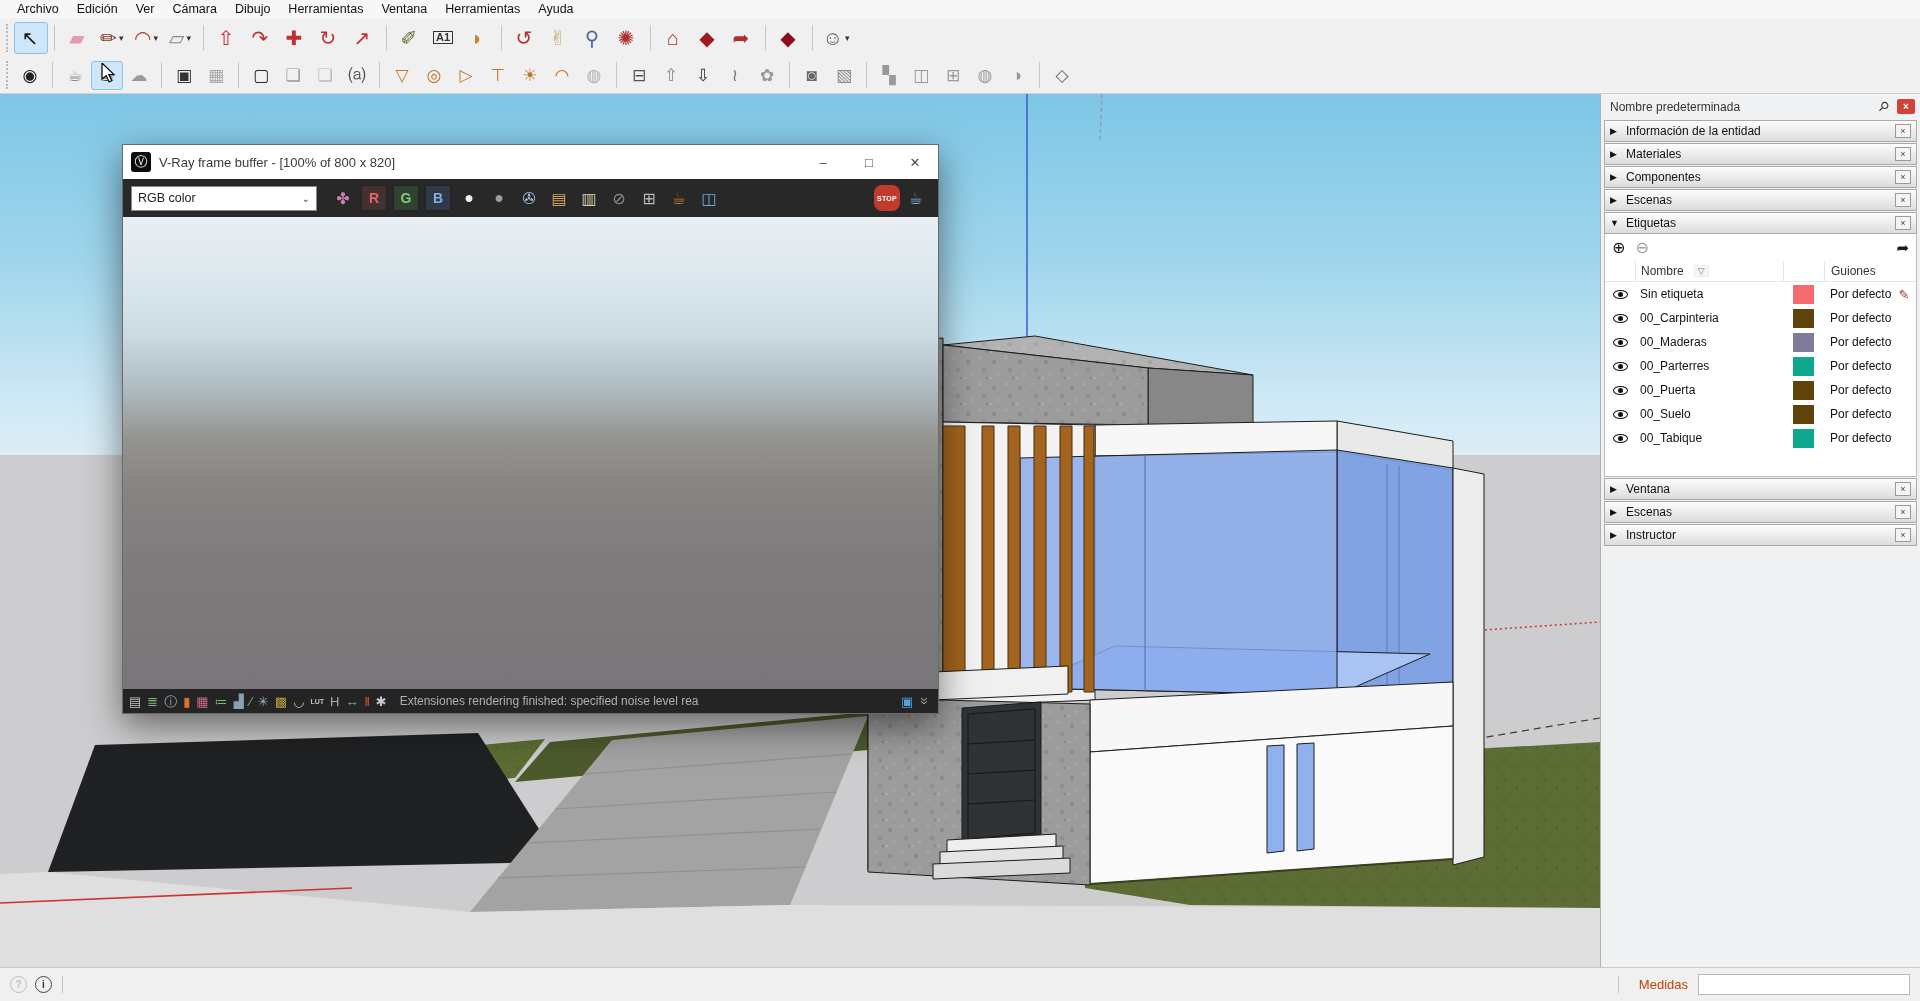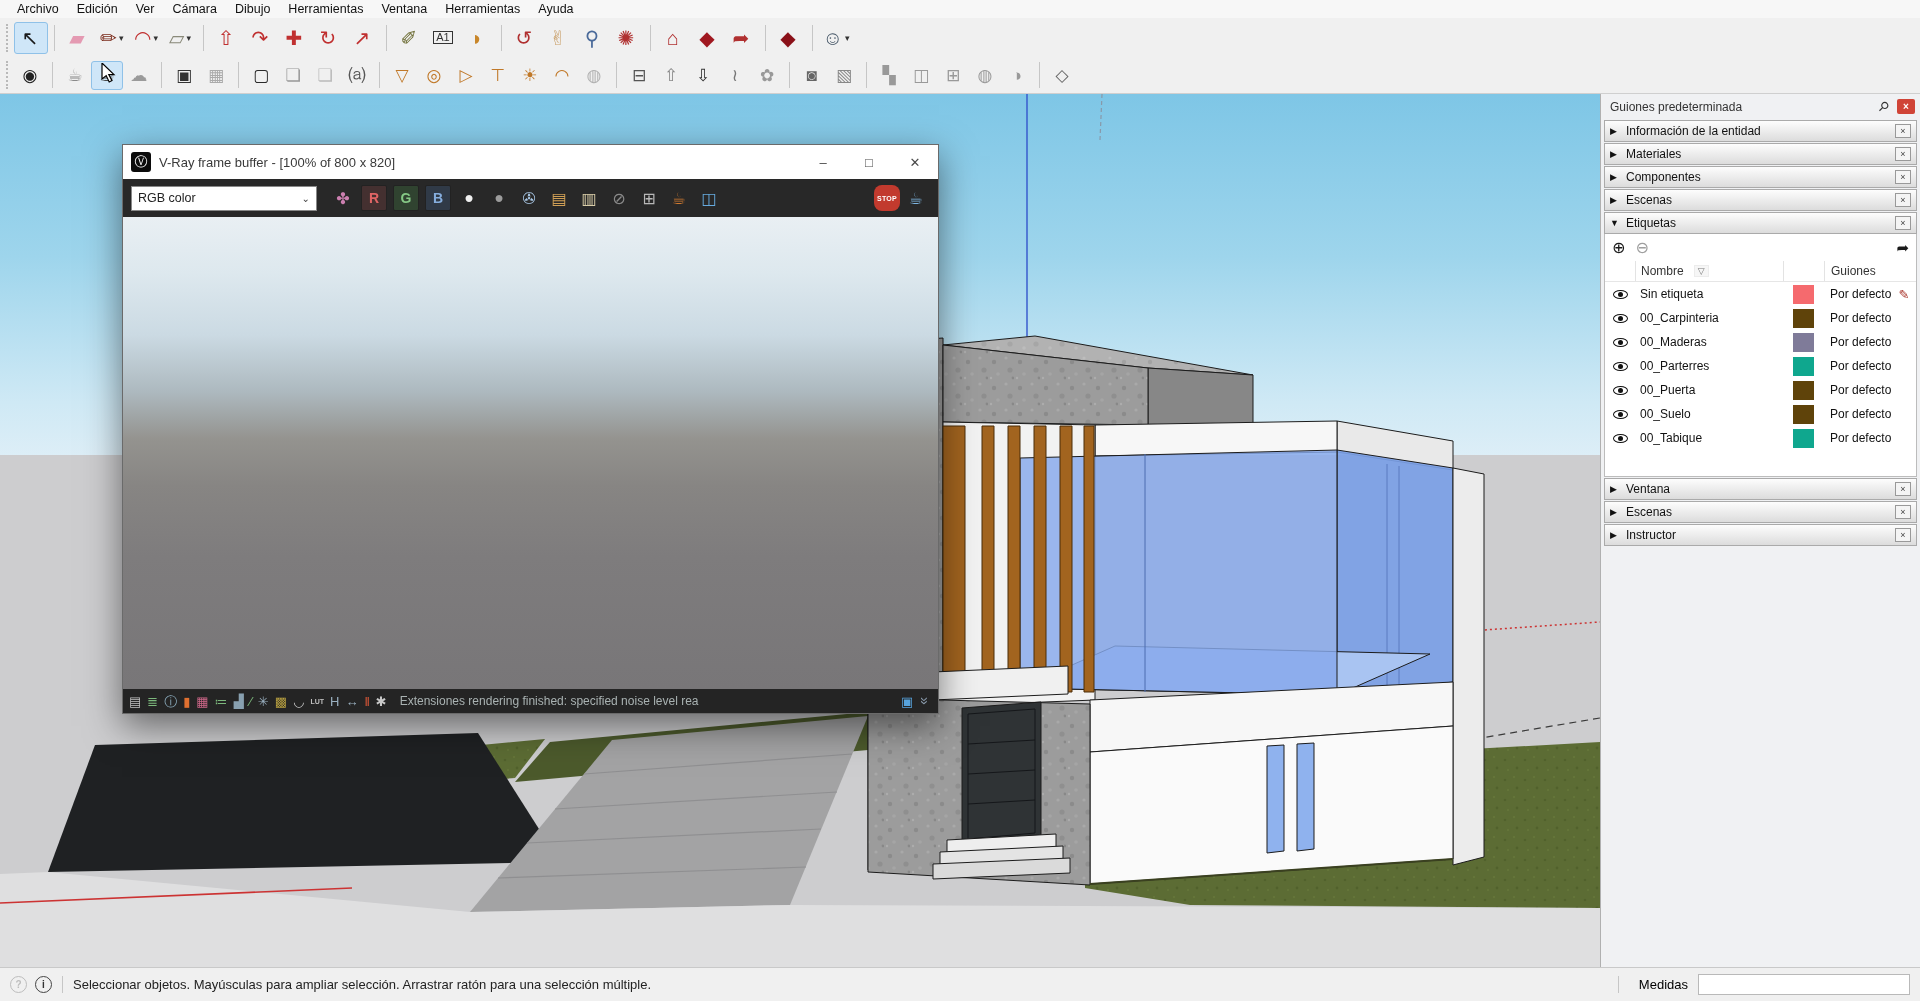--- a/index.html
+++ b/index.html
@@ -16,21 +16,21 @@
   .toolbar .handle{width:4px;height:28px;border-left:2px dotted #b9b9b9;margin-right:4px}
   .row1{height:39px}
   .row2{height:37px;border-bottom:1px solid #cfcfcf}
   .tbtn{width:34px;height:32px;display:flex;align-items:center;justify-content:center;border-radius:3px;flex:none}
   .row2 .tbtn{width:32px;height:29px}
   .tbtn .glyph{font-size:20px;line-height:1}
   .row2 .tbtn .glyph{font-size:17px}
   .tbtn.active{background:#cfe6f8;border:1px solid #8fc1e8}
   .tbtn.sep{width:1px;height:26px;background:#c6c6c6;margin:0 6px;border-radius:0;padding:0}
   .tcaret{font-size:9px;color:#333;margin-left:2px}
-  .tbtn.txt .glyph{font-size:11px;border:1px solid #333;padding:0 2px;font-weight:normal}
+  .tbtn.txt .glyph{font-size:11px;border:1px solid #333;padding:0 2px;font-weight:bold}
 
   
   .workspace{position:relative;width:1920px;height:873px;overflow:hidden;background:#cdcdcf}
   .viewport-svg{position:absolute;left:0;top:0}
 
   
   .vfb{position:absolute;left:122px;top:50px;width:817px;height:570px;background:#262626;
     border:1px solid #6a6a6a;box-shadow:0 12px 34px rgba(0,0,0,.5);display:flex;flex-direction:column;z-index:20}
   .vfb-title{height:34px;background:#ffffff;display:flex;align-items:center;padding-left:8px;
     color:#3a3a3a;font-size:13px;flex:none}
@@ -97,21 +97,21 @@
   .lpencil{width:24px;color:#a83228;font-size:13px;text-align:center}
 
   
   .statusbar{height:34px;background:#f0f0f0;border-top:1px solid #c9c9c9;display:flex;align-items:center;
     padding:0 10px;font-size:13px;color:#222}
   .sb-circle{width:17px;height:17px;border:1.5px solid #444;border-radius:50%;display:flex;align-items:center;
     justify-content:center;font-size:10px;font-weight:bold;margin-right:8px;color:#333;flex:none}
   .sb-circle.muted{border-color:#bdbdbd;color:#bdbdbd}
   .sb-sep{width:1px;height:17px;background:#c6c6c6;margin:0 10px 0 2px;flex:none}
   .sb-right{margin-left:auto;display:flex;align-items:center}
-  .measures-label{margin:0 10px;color:#000000}
+  .measures-label{margin:0 10px;color:#c2410c}
   .measures-input{width:212px;height:21px;border:1px solid #b9b9b9;background:#fff;font:inherit;padding:0 4px}
 </style>
 </head>
 <body>
 
 <div class="menubar">
   <span class="menu-item">Archivo</span>
     <span class="menu-item">Edición</span>
     <span class="menu-item">Ver</span>
     <span class="menu-item">Cámara</span>
@@ -658,21 +658,21 @@
 
       </span>
       <span class="vfb-msg">Extensiones rendering finished: specified noise level rea</span>
       <span class="vfb-monitor">▣</span>
       <span class="vfb-chev">»</span>
     </div>
   </div>
 
   <div class="tray">
     <div class="tray-title">
-      <span>Guiones predeterminada</span>
+      <span>Nombre predeterminada</span>
       <span class="pin-icon">⚲</span>
       <span class="tray-close">×</span>
     </div>
 
     <div>
 
         <div class="sect">
           <span class="sarrow">▶</span>
           <span class="slabel">Información de la entidad</span>
           <span class="sclose">×</span>
@@ -821,19 +821,18 @@
 <div class="cursor">
   <svg width="16" height="22" viewBox="0 0 16 22">
     <polygon points="1,0 1,16 5.2,12.6 8.2,19 11,17.6 7.8,11.6 13,11.6" fill="#ffffff" stroke="#000000" stroke-width="1.2"></polygon>
   </svg>
 </div>
 
 <div class="statusbar">
   <span class="sb-circle muted">?</span>
   <span class="sb-circle">i</span>
   <span class="sb-sep"></span>
-  <span class="sb-msg">Seleccionar objetos. Mayúsculas para ampliar selección. Arrastrar ratón para una selección múltiple.</span>
   <div class="sb-right">
     <span class="sb-sep"></span>
     <span class="measures-label">Medidas</span>
     <input class="measures-input" aria-label="Medidas" style="">
   </div>
 </div>
 
 </body></html>

